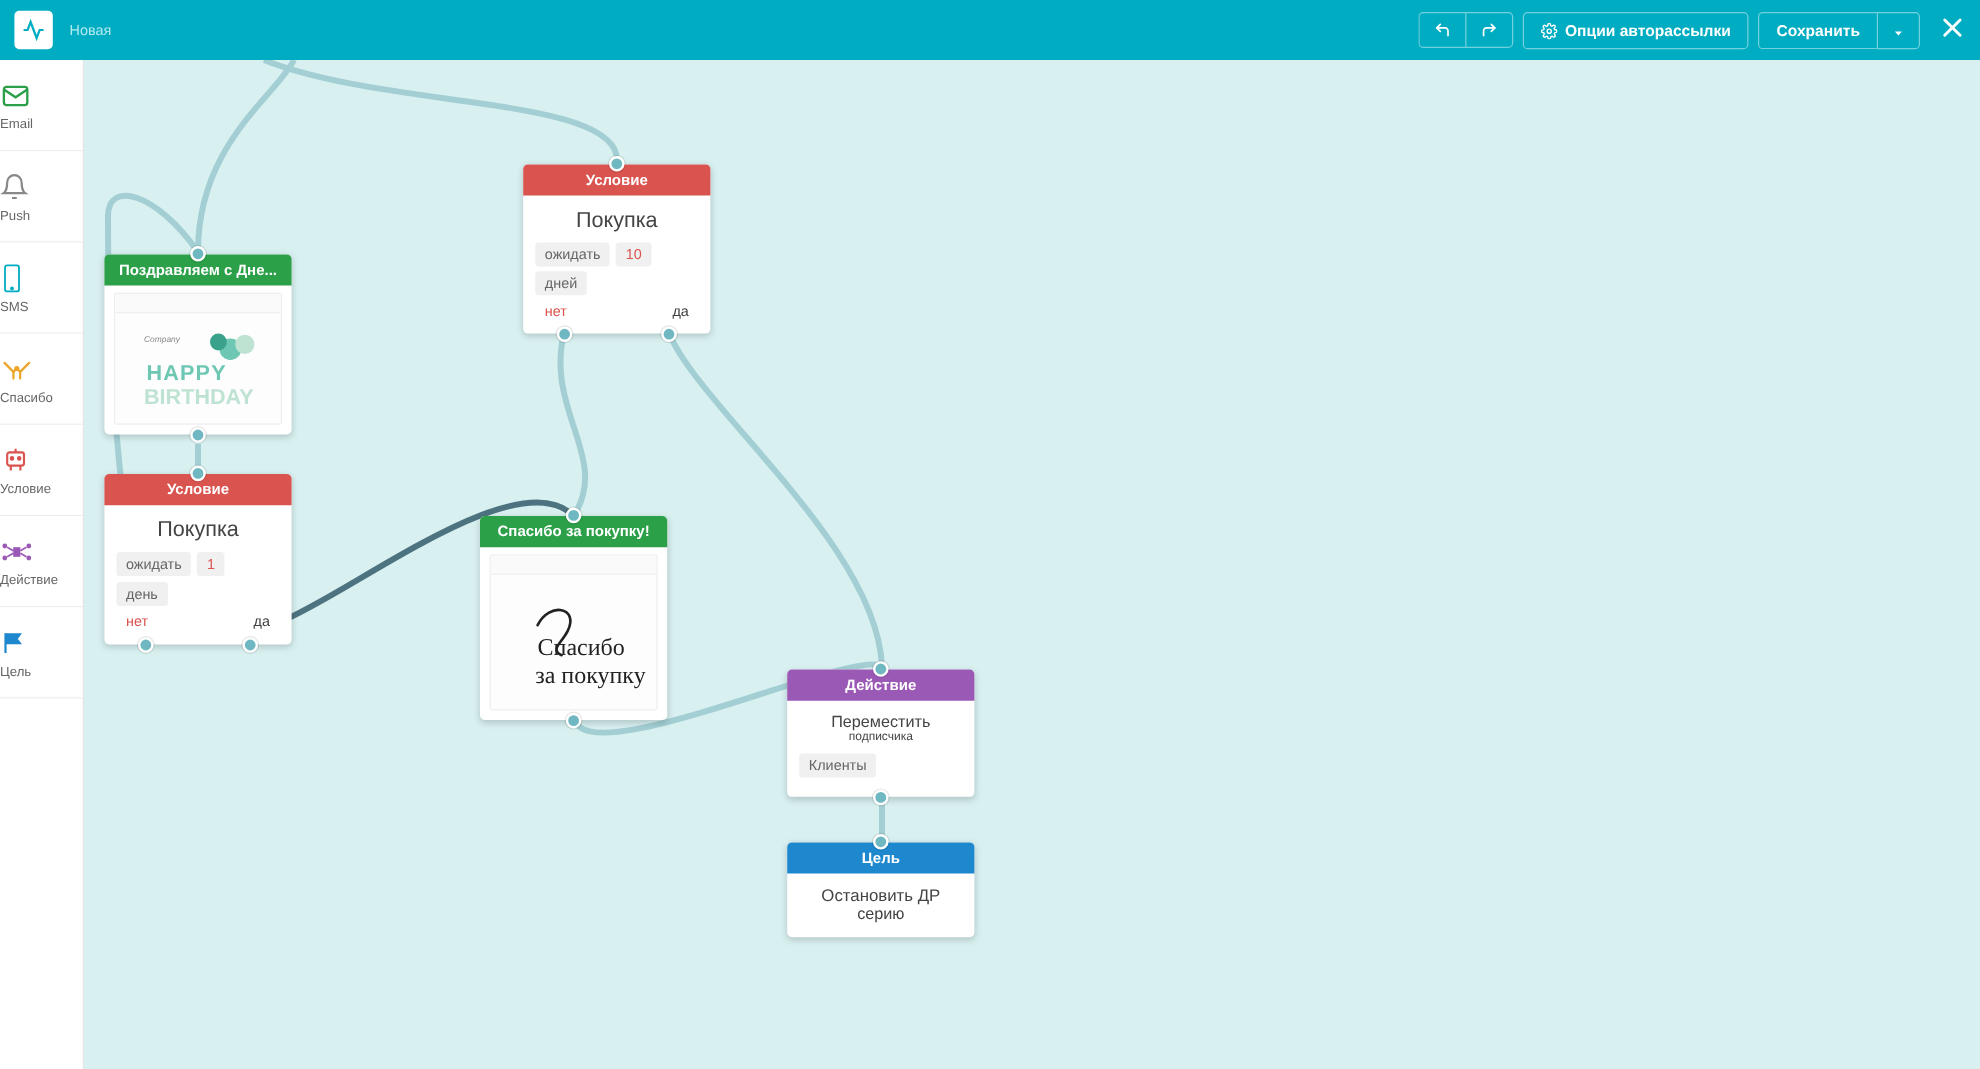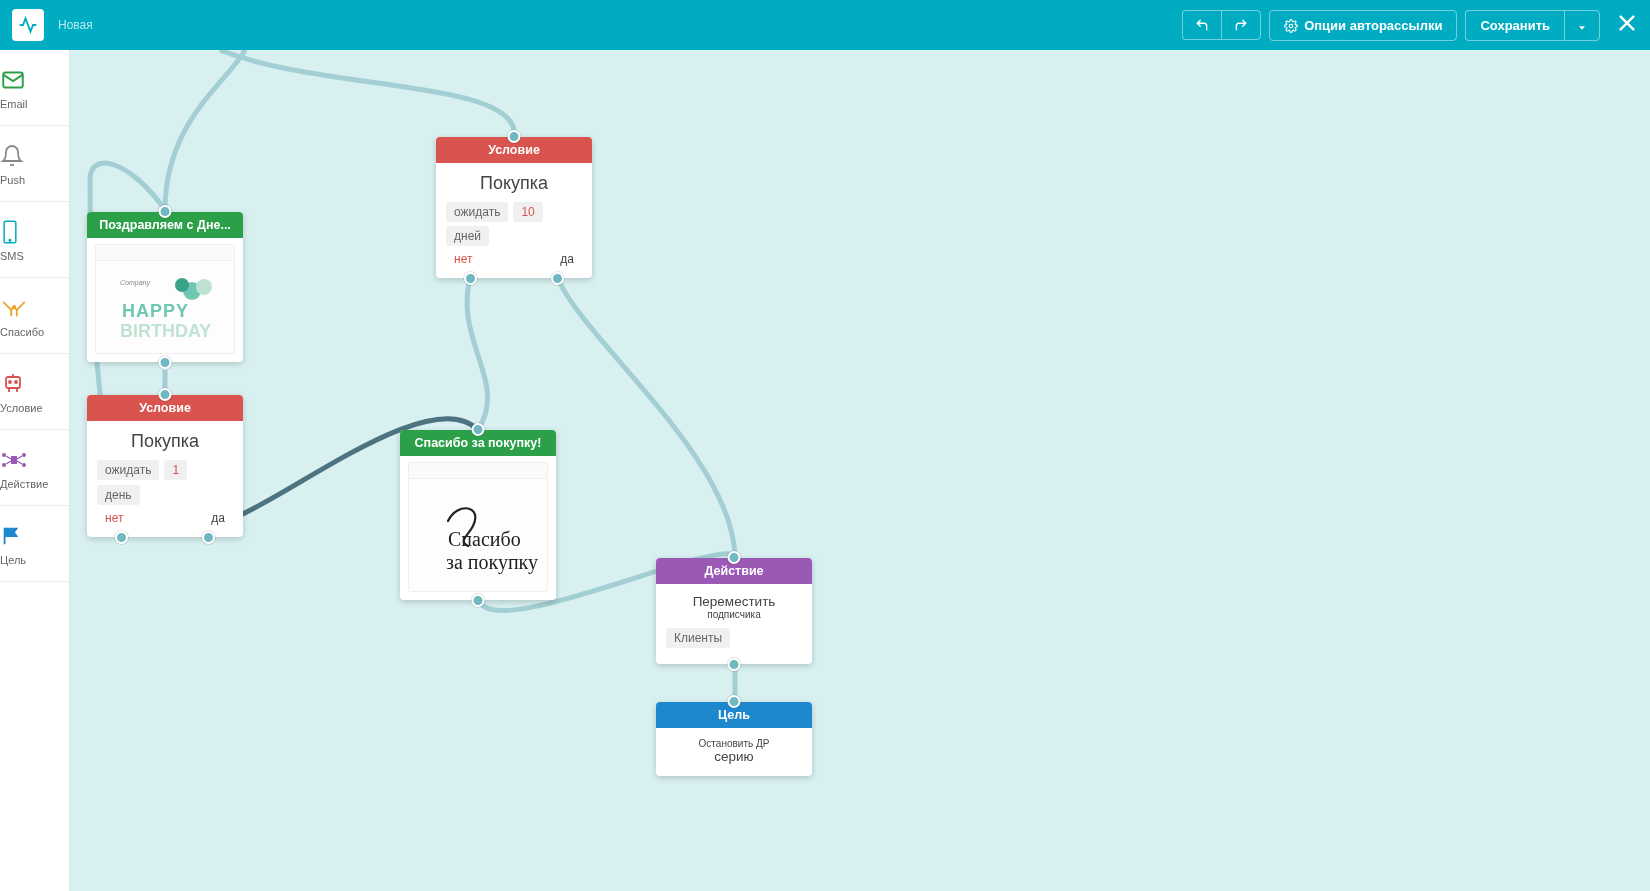--- a/index.html
+++ b/index.html
@@ -289,18 +289,18 @@
           <span class="pill">Клиенты</span>
         </div>
     </div>
     <div class="port bottom"></div>
   </div>
 
   <div class="node" style="left:586px; top:652px;">
     <div class="port top"></div>
     <div class="node-hdr hdr-blue">Цель</div>
     <div class="node-body">
-      <div style="font-size:10px;">Остановить ДР</div>
+      <div style="font-size:14px;">Остановить ДР</div>
       <div style="font-size:13.5px;">серию</div>
     </div>
   </div>
 
 </div>
 
 </body></html>

